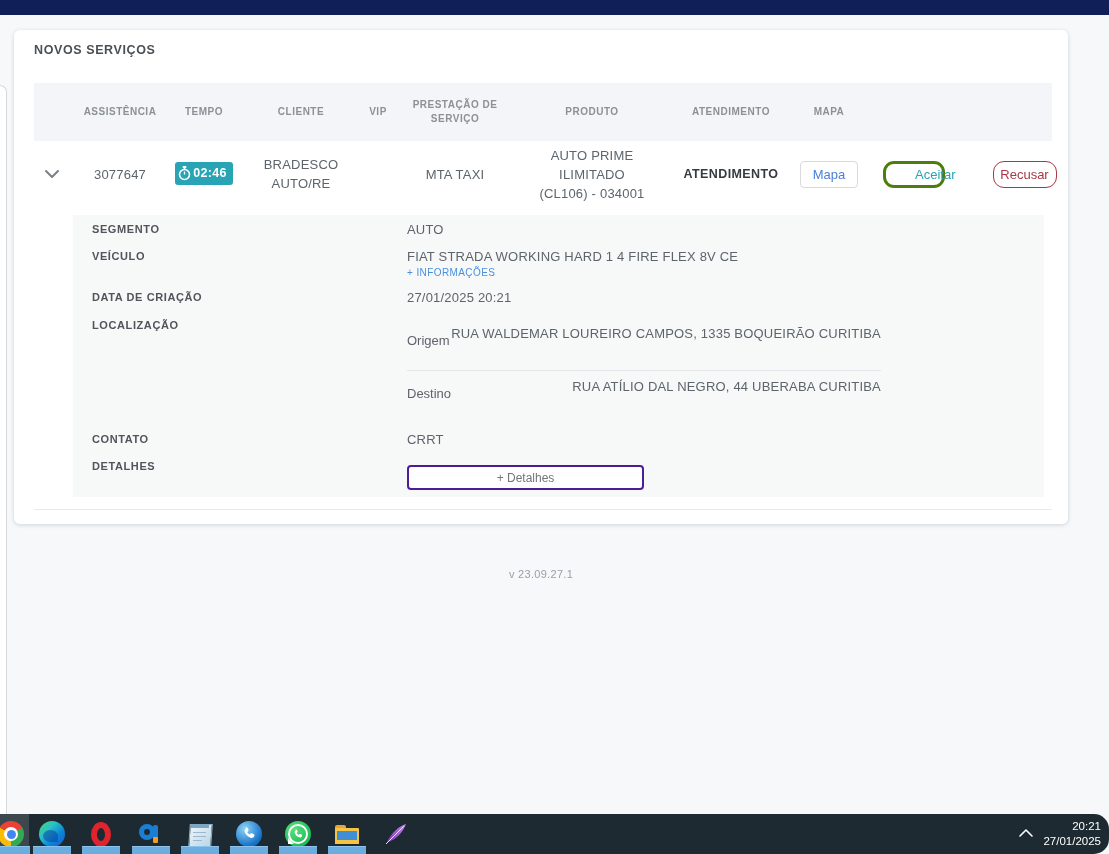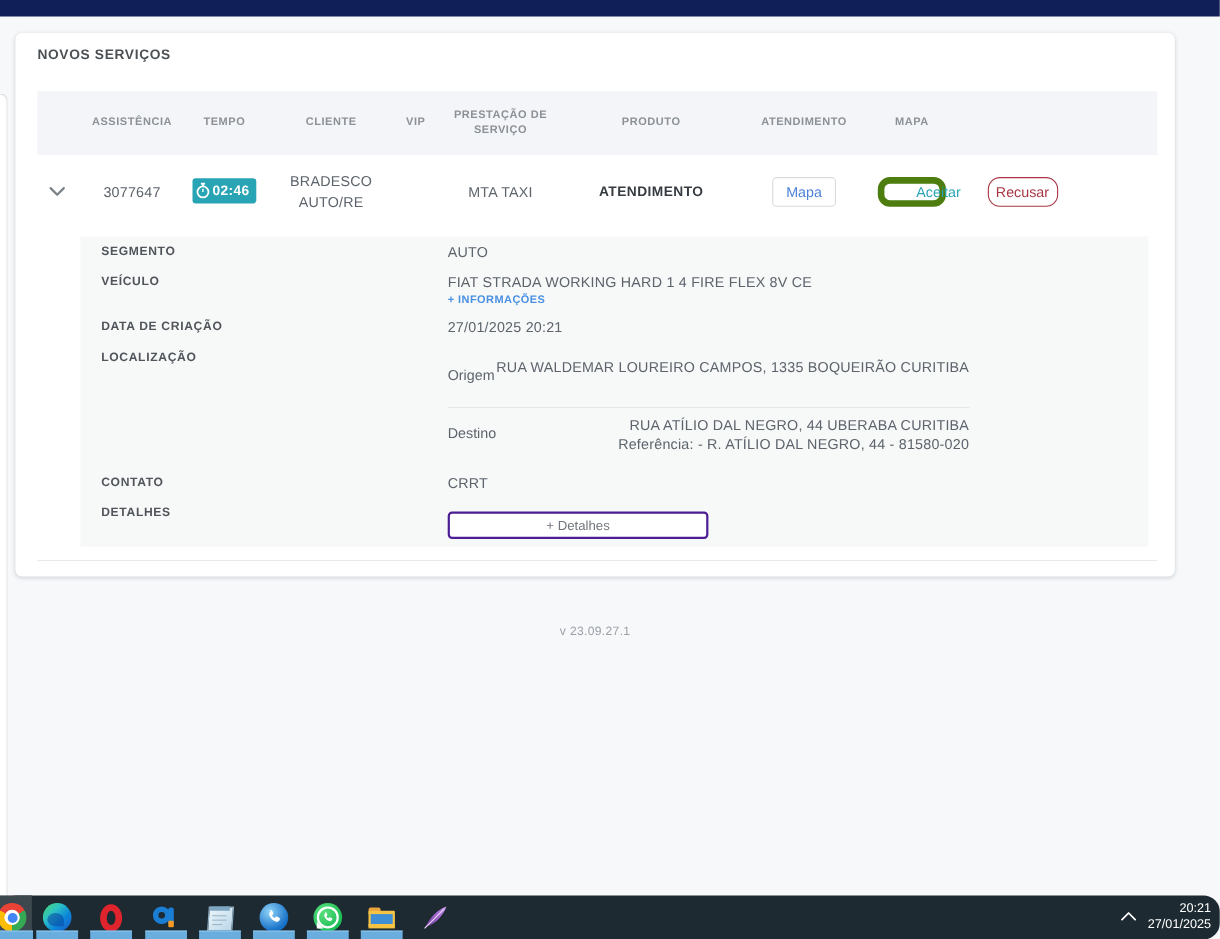--- a/index.html
+++ b/index.html
@@ -29,28 +29,28 @@
   .chev{justify-self:center;width:16px;height:10px;cursor:pointer;}
 
   .timer-badge{display:inline-flex;align-items:center;gap:2px;background:#29a4b4;color:#fff;
                font-weight:700;font-size:12.5px;letter-spacing:.3px;padding:2px 6px 2px 3px;
                border-radius:3px;position:relative;}
   .timer-badge svg{display:block;}
 
   .btn{display:block;background:#fff;font-size:13px;cursor:pointer;justify-self:center;
        font-family:"Liberation Sans",sans-serif;padding:0;}
   .btn-mapa{width:58px;height:27px;border:1px solid #d8dade;border-radius:4px;color:#4a80d9;}
-  .btn-aceitar{width:62px;height:27px;border:6px solid #4d7c0f;border-radius:11px;color:#29a4b4;padding-left:29px;}
+  .btn-aceitar{width:62px;height:27px;border:3px solid #4d7c0f;border-radius:11px;color:#29a4b4;padding-left:29px;}
   .btn-recusar{width:64px;height:27px;border:1px solid #a93744;border-radius:11px;color:#a93744;margin-left:31px;}
 
   
   .details{position:absolute;left:59px;top:185px;width:971px;height:282px;background:#f7f8f8;}
   .dlabel{position:absolute;left:19px;font-size:11px;font-weight:700;color:#50555b;letter-spacing:.6px;}
   .dvalue{position:absolute;left:334px;font-size:13px;color:#5d646c;letter-spacing:.2px;}
-  .dlink{position:absolute;left:334px;font-size:10px;font-weight:700;color:#4a90e2;letter-spacing:.4px;cursor:pointer;}
+  .dlink{position:absolute;left:334px;font-size:10px;font-weight:400;color:#4a90e2;letter-spacing:.4px;cursor:pointer;}
   .locrow{position:absolute;left:334px;width:474px;}
   .locname{position:absolute;left:0;top:8px;font-size:13px;color:#5d646c;}
   .locaddr{text-align:right;font-size:13px;color:#5d646c;line-height:17px;letter-spacing:.2px;}
   .locdivider{position:absolute;left:334px;top:155px;width:474px;border-top:1px solid #e4e6e9;}
   .btn-detalhes{position:absolute;left:334px;top:250px;width:237px;height:25px;background:#fff;
                 border:2px solid #4c1d95;border-radius:4px;color:#70767c;font-size:12px;cursor:pointer;
                 font-family:"Liberation Sans",sans-serif;}
   .card-bottom-line{position:absolute;left:20px;top:479px;width:1018px;border-top:1px solid #e8eaec;}
 
   .version{position:absolute;left:14px;top:568px;width:1054px;text-align:center;font-size:11px;
@@ -106,20 +106,24 @@
           </svg>
           <span>02:46</span>
         </span>
       </div>
       <div class="td">
         <div>BRADESCO</div>
         <div>AUTO/RE</div>
       </div>
       <div class="td"></div>
       <div class="td">MTA TAXI</div>
+      <div class="td">
+        <div>AUTO PRIME ILIMITADO</div>
+        <div>(CL106) - 034001</div>
+      </div>
       <div class="td bold">ATENDIMENTO</div>
       <button class="btn btn-mapa">Mapa</button>
       <button class="btn btn-aceitar">Aceitar</button>
       <button class="btn btn-recusar">Recusar</button>
     </div>
 
     <div class="details">
       <div class="dlabel" style="top:8px">SEGMENTO</div>
       <div class="dvalue" style="top:7px">AUTO</div>
 
@@ -136,21 +140,20 @@
         <div class="locname">Origem</div>
         <div class="locaddr">
           <div>RUA WALDEMAR LOUREIRO CAMPOS, 1335 BOQUEIRÃO CURITIBA</div>
         </div>
       </div>
       <div class="locdivider"></div>
       <div class="locrow" style="top:163px">
         <div class="locname">Destino</div>
         <div class="locaddr">
           <div>RUA ATÍLIO DAL NEGRO, 44 UBERABA CURITIBA</div>
-          <div>Referência: - R. ATÍLIO DAL NEGRO, 44 - 81580-020</div>
         </div>
       </div>
 
       <div class="dlabel" style="top:218px">CONTATO</div>
       <div class="dvalue" style="top:217px">CRRT</div>
 
       <div class="dlabel" style="top:245px">DETALHES</div>
       <button class="btn-detalhes">+ Detalhes</button>
     </div>
 

